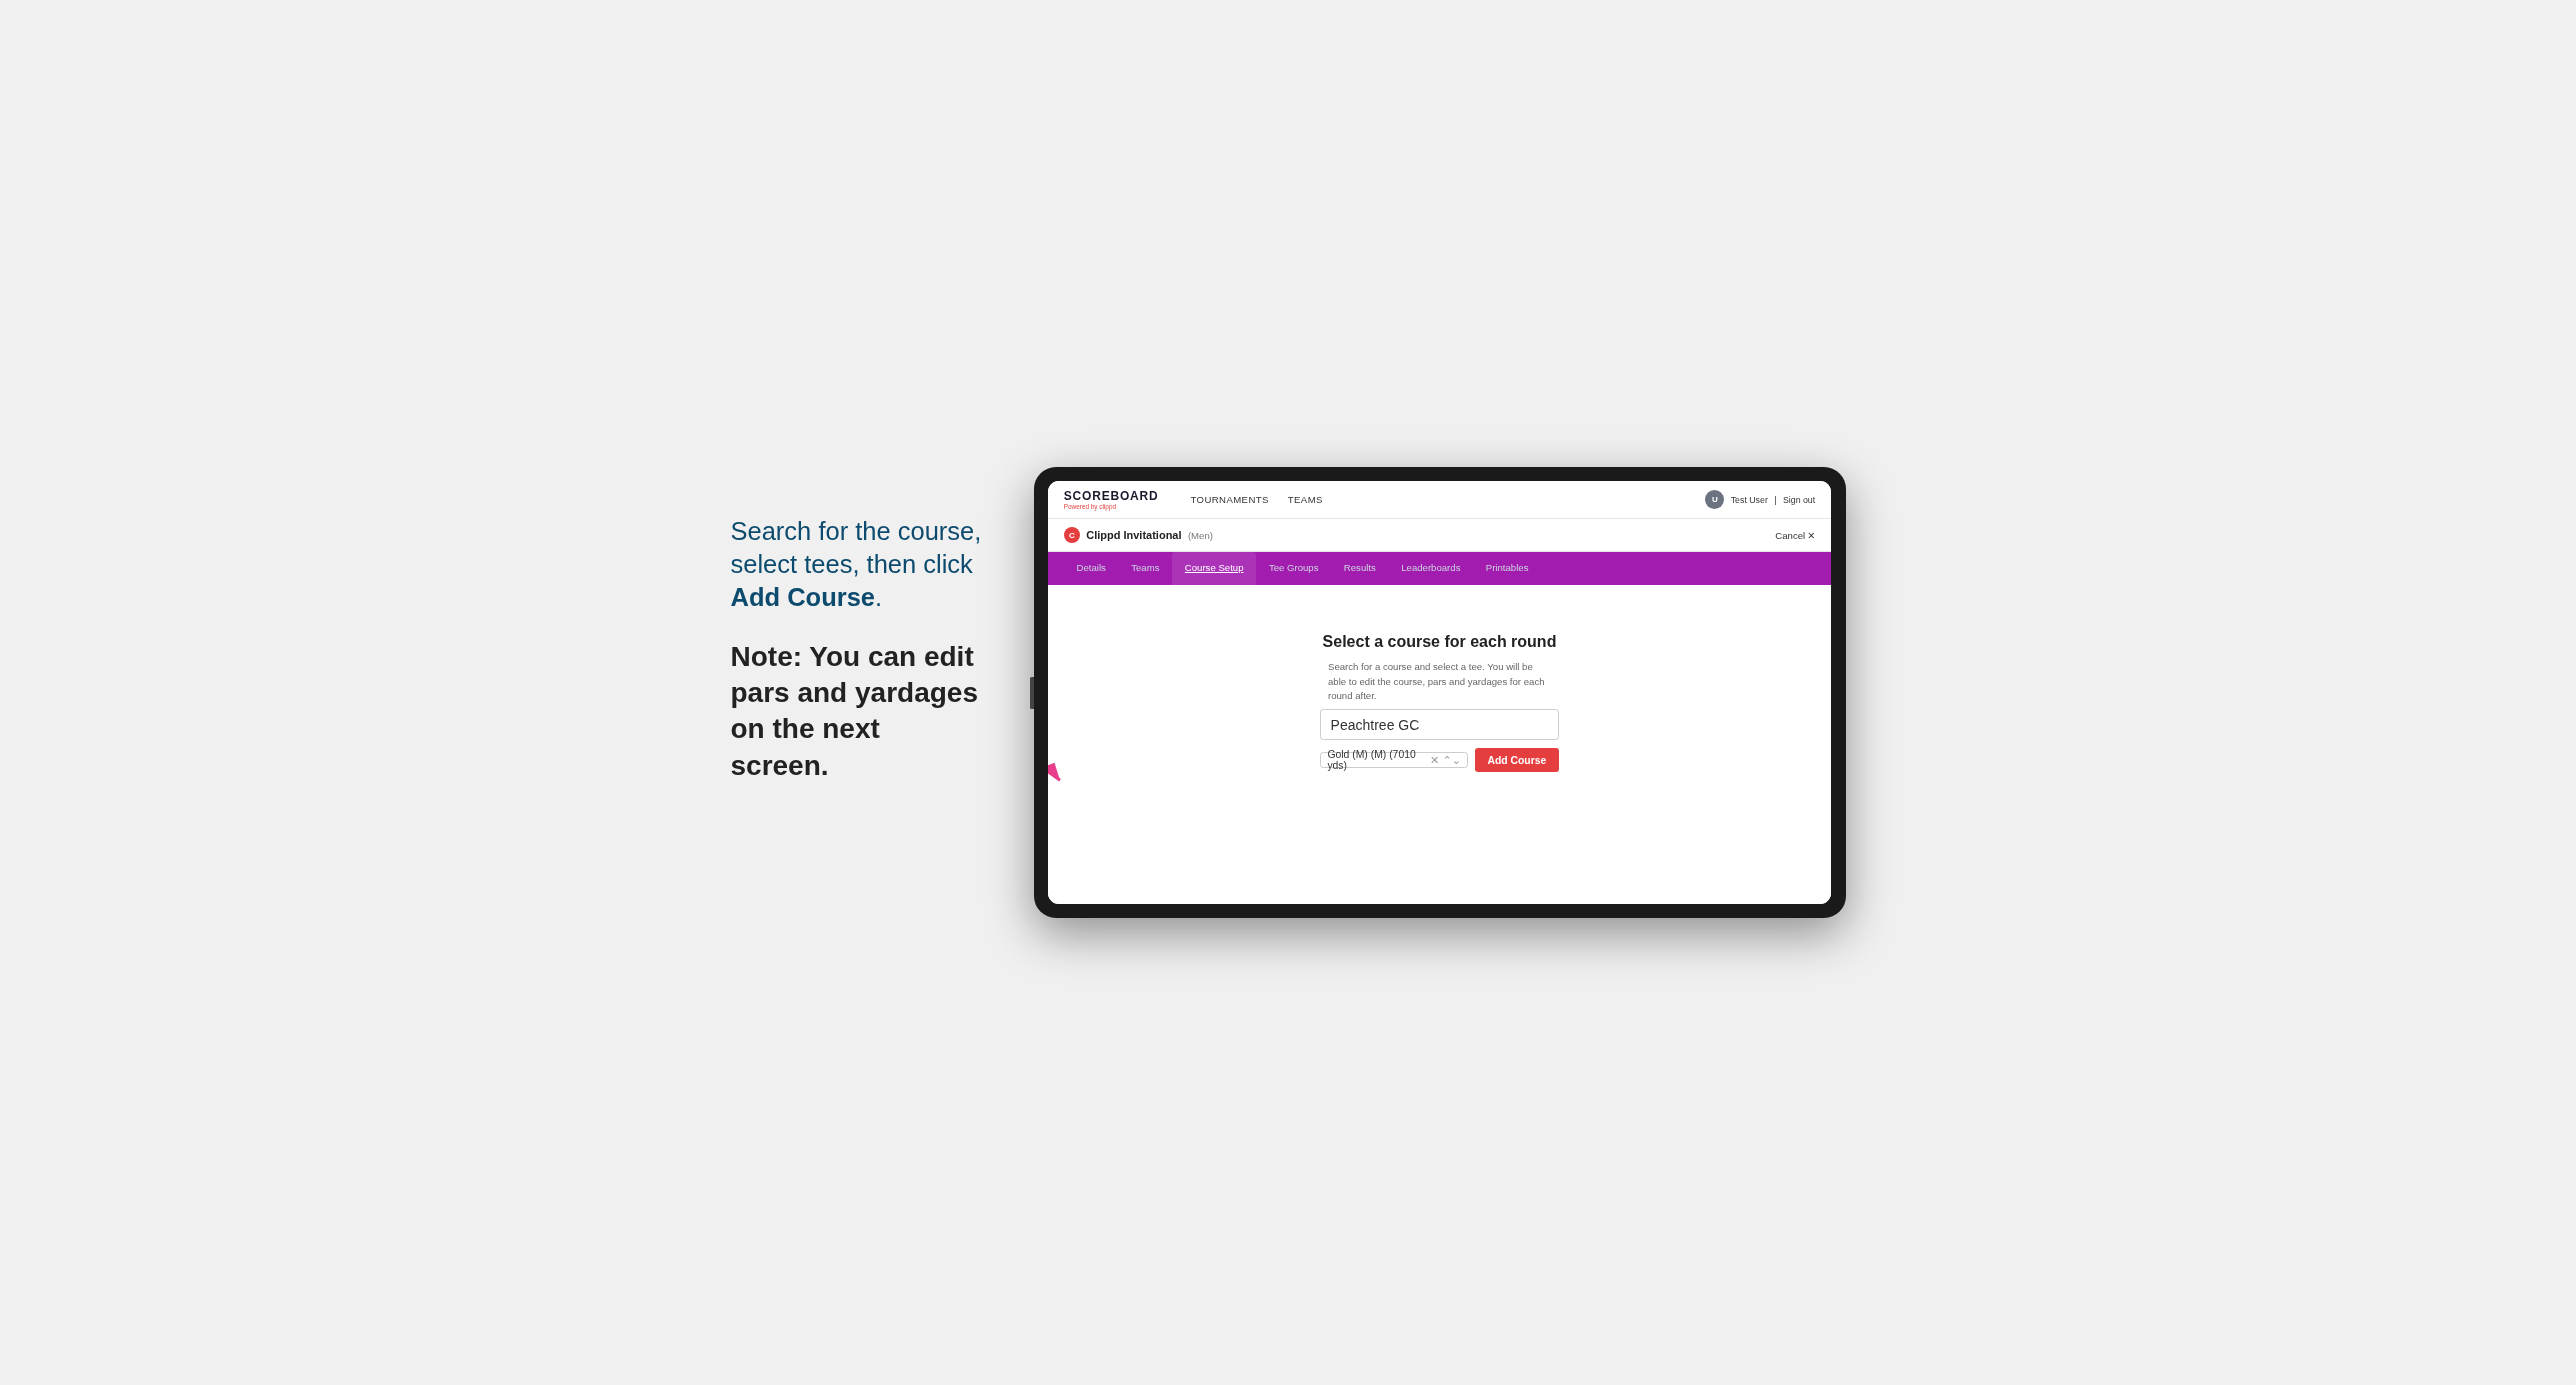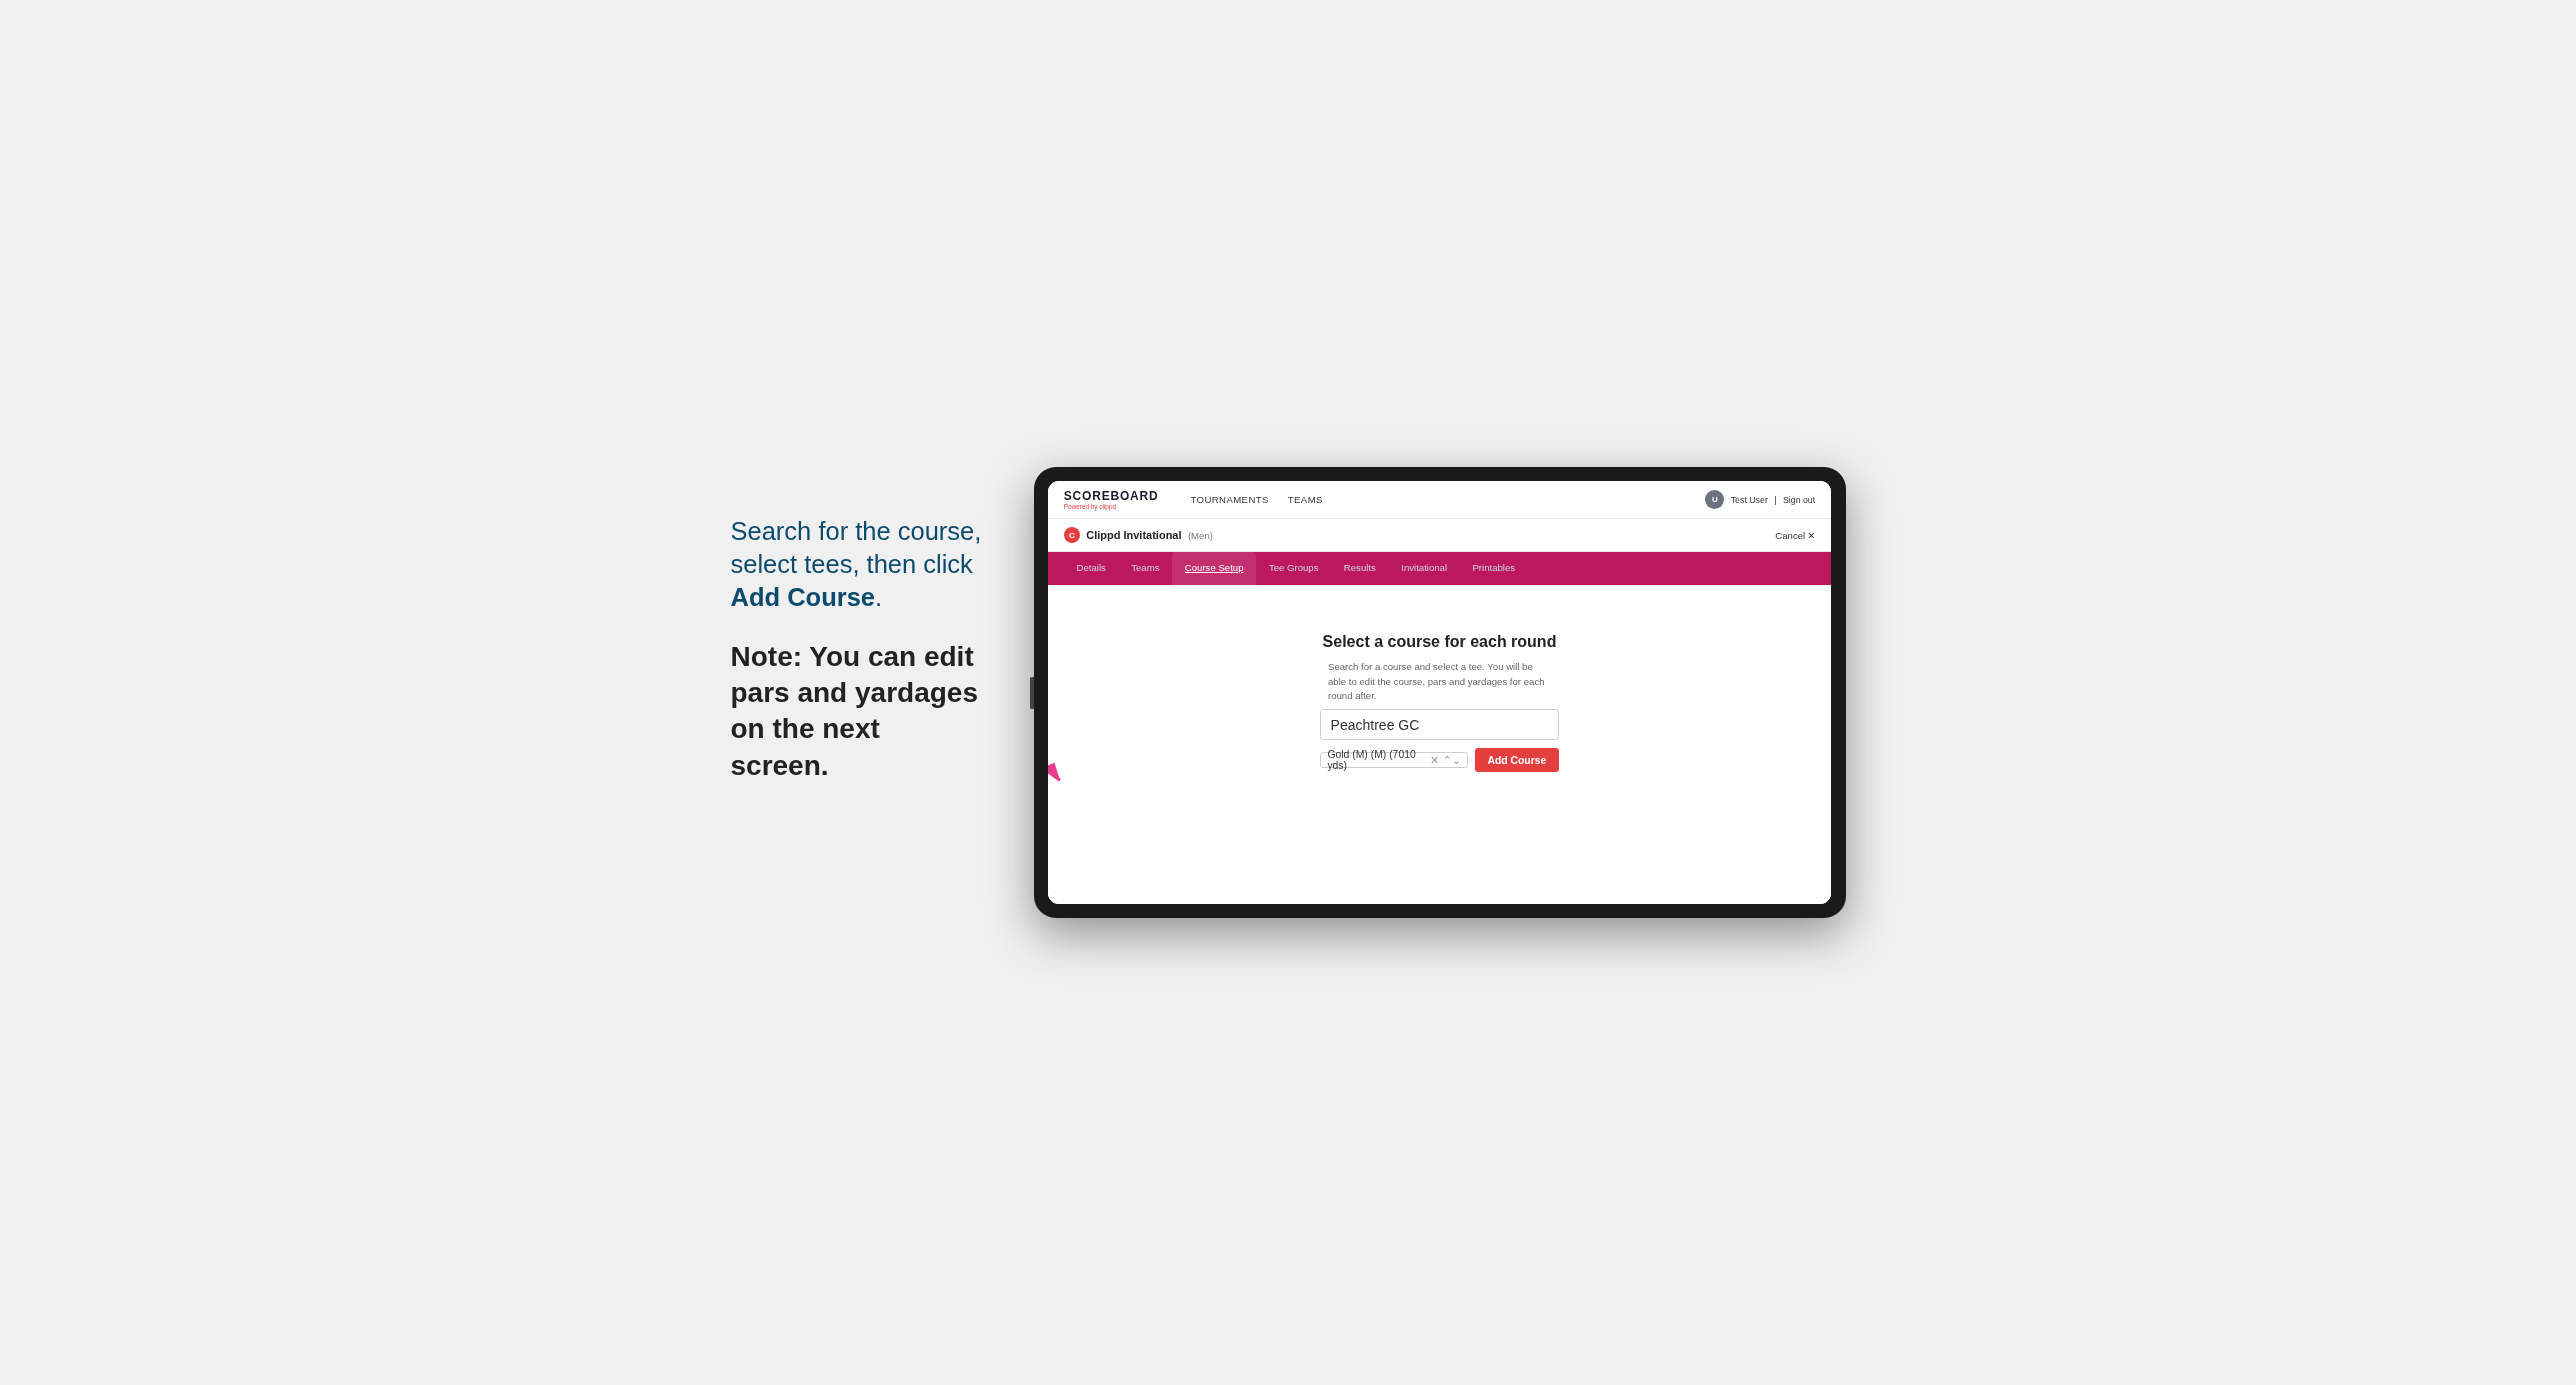--- a/index.html
+++ b/index.html
@@ -184,21 +184,21 @@
       text-decoration: none;
       display: flex;
       align-items: center;
       gap: 2px;
     }
 
     
     .tab-nav {
       display: flex;
       align-items: center;
-      background: #be185d;
+      background: #a21caf;
       padding: 0 16px;
     }
 
     .tab-item {
       padding: 9.6px 12.7px;
       font-size: 9.6px;
       color: #cbd5e0;
       cursor: pointer;
       text-decoration: none;
       border-bottom: 2.4px solid transparent;
@@ -358,21 +358,21 @@
           <span>✕</span>
         </a>
       </div>
 
       <div class="tab-nav">
         <a class="tab-item" href="#">Details</a>
         <a class="tab-item" href="#">Teams</a>
         <a class="tab-item active" href="#">Course Setup</a>
         <a class="tab-item" href="#">Tee Groups</a>
         <a class="tab-item" href="#">Results</a>
-        <a class="tab-item" href="#">Invitational</a>
+        <a class="tab-item" href="#">Leaderboards</a>
         <a class="tab-item" href="#">Printables</a>
       </div>
 
       <div class="main-content">
         <h2 class="course-section-title">Select a course for each round</h2>
         <p class="course-section-desc">Search for a course and select a tee. You will be able to edit the course, pars and yardages for each round after.</p>
 
         <div class="annotation-container" style="display:flex; flex-direction:column; align-items:center; position:relative;">
 
           <svg class="arrow-svg" width="159" height="127" viewBox="0 0 200 160" xmlns="http://www.w3.org/2000/svg">

